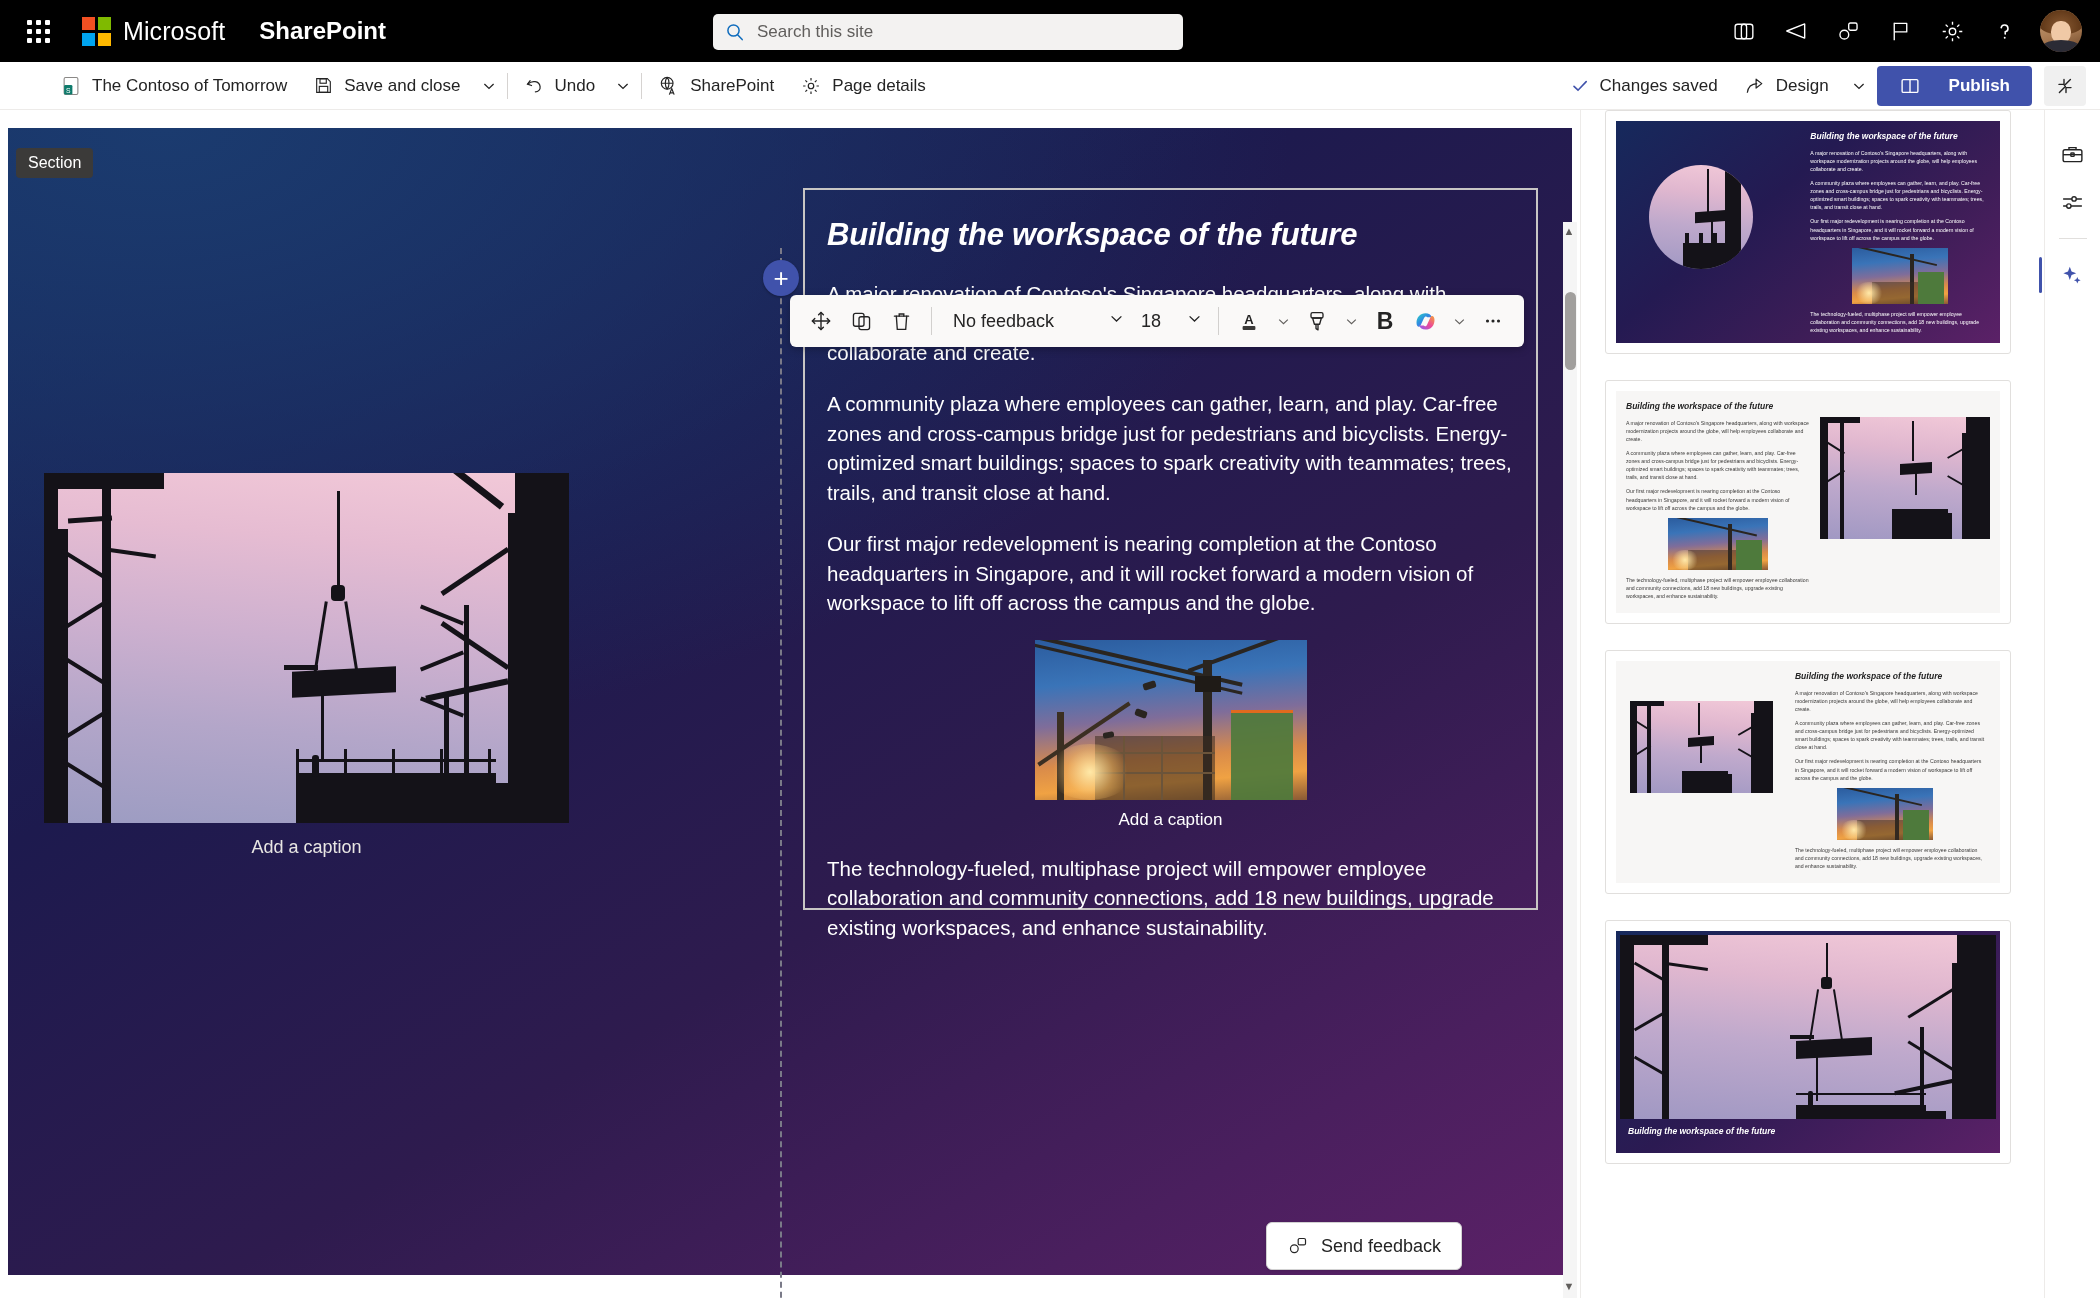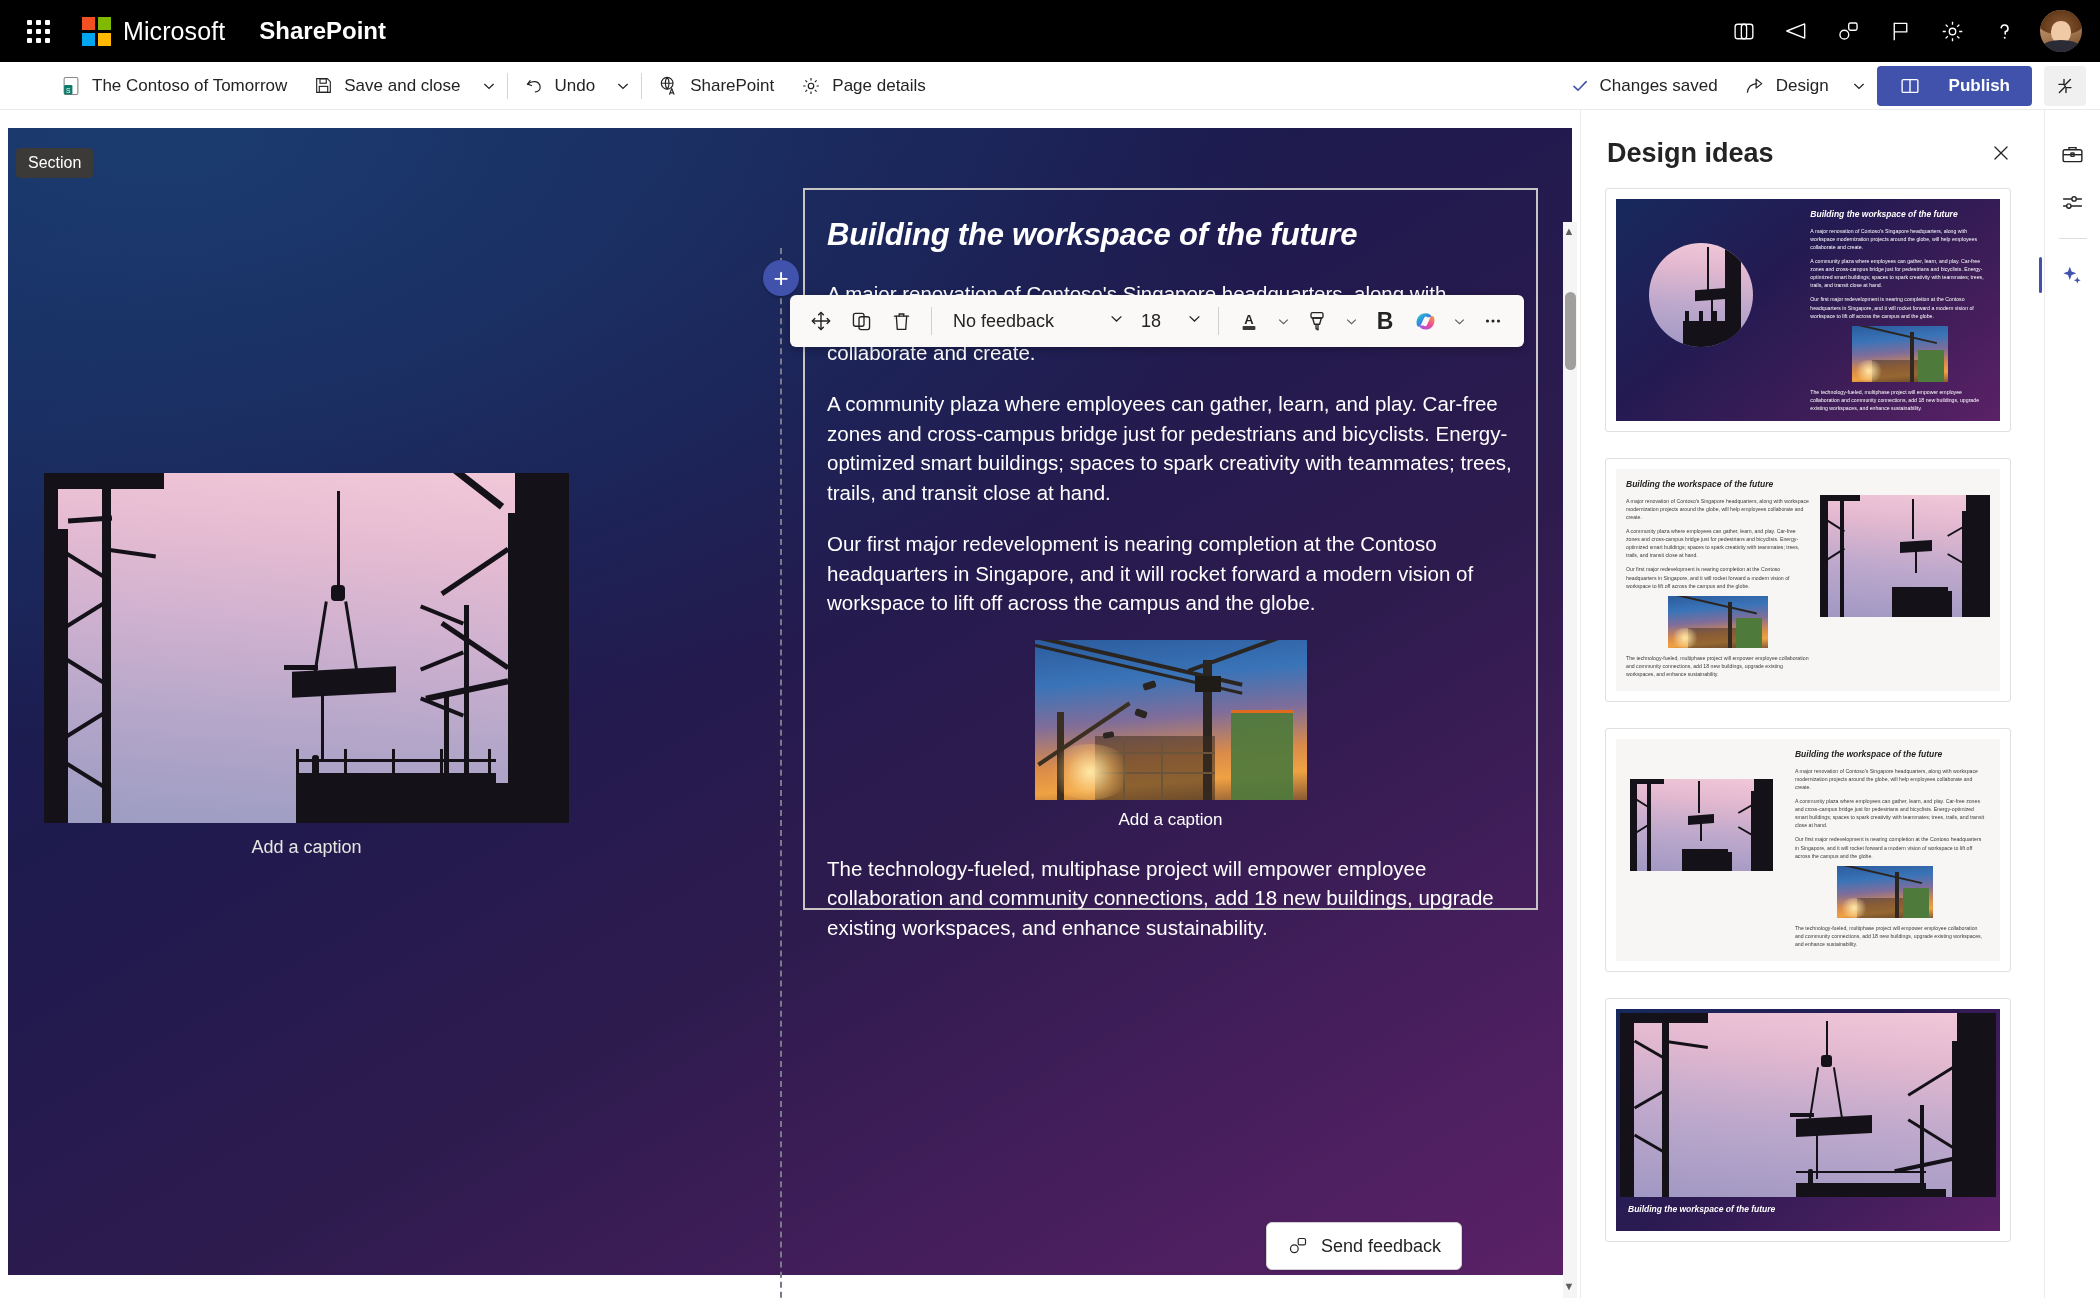--- a/index.html
+++ b/index.html
@@ -296,20 +296,29 @@
     <div class="ms-squares">
         <i></i>
         <i></i>
         <i></i>
         <i></i>
       </div>
     <span class="ms-word">Microsoft</span>
   </div>
   <span class="app-name">SharePoint</span>
 
+  <div class="search-wrap">
+    <span class="search-icon-box">
+      <svg width="20" height="20" viewBox="0 0 20 20">
+          <circle cx="8.5" cy="8.5" r="5.6" fill="none" stroke="#0f6cbd" stroke-width="1.5"></circle>
+          <line x1="12.6" y1="12.8" x2="17.2" y2="17.6" stroke="#0f6cbd" stroke-width="1.5" stroke-linecap="round"></line>
+        </svg>
+    </span>
+    <input class="search-input" placeholder="Search this site" style="">
+  </div>
 
   <div class="suite-right">
     <div class="suite-icon">
       <svg width="25" height="25" viewBox="0 0 24 24" fill="none" stroke="#fff" stroke-width="1.3">
         <rect x="3" y="5" width="11" height="14" rx="2.5"></rect>
           <rect x="9" y="5" width="11" height="14" rx="2.5"></rect>
       </svg>
     </div>
     <div class="suite-icon">
       <svg width="26" height="26" viewBox="0 0 24 24" fill="none" stroke="#fff" stroke-width="1.3" stroke-linejoin="round">
@@ -642,28 +651,20 @@
   <div class="feedback-btn">
     <svg width="22" height="22" viewBox="0 0 24 24" fill="none" stroke="#242424" stroke-width="1.3">
       <circle cx="8" cy="15" r="4.2"></circle>
         <rect x="12.2" y="3.8" width="8" height="7" rx="1.6"></rect>
     </svg>
     <span>Send feedback</span>
   </div>
 </div>
 
 <div class="panel">
-  <div class="panel-head">
-    <span class="panel-title">Design ideas</span>
-    <span class="panel-close">
-      <svg width="22" height="22" viewBox="0 0 24 24" fill="none" stroke="#242424" stroke-width="1.4" stroke-linecap="round">
-          <path d="M5.4 5.4 L18.6 18.6 M18.6 5.4 L5.4 18.6"></path>
-        </svg>
-    </span>
-  </div>
 
   <div class="ideas">
 
     <div class="idea-card">
       <div class="thumb thumb-dark t-dark">
         <div class="t-col" style="flex:0 0 48%; position:relative;">
           <div class="mini-sunset circle-mask" style="position:absolute;left:18%;top:20%;width:104px;height:104px;">
             <div class="sil" style="left:58px;top:4px;width:2px;height:44px;"></div>
             <div class="sil" style="left:46px;top:46px;width:34px;height:11px;transform:skewY(-4deg);"></div>
             <div class="sil" style="left:62px;top:56px;width:2px;height:24px;"></div>

